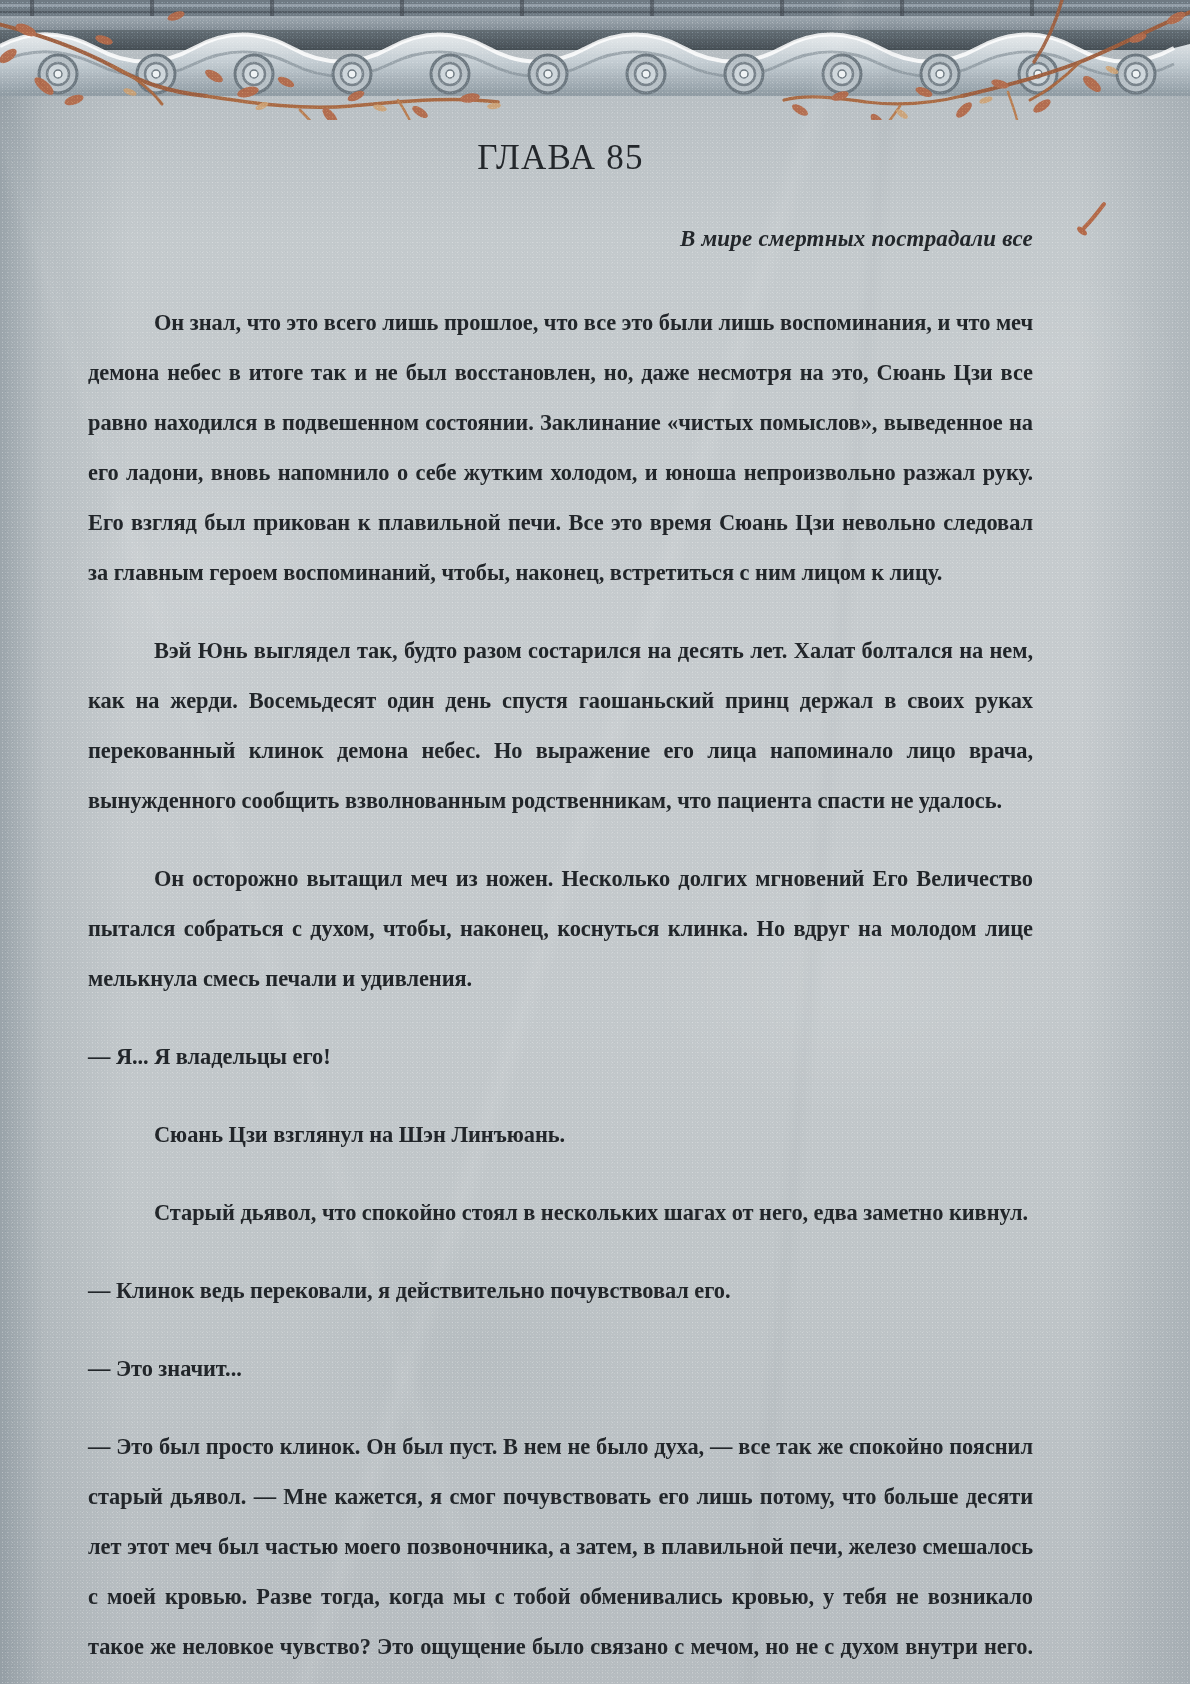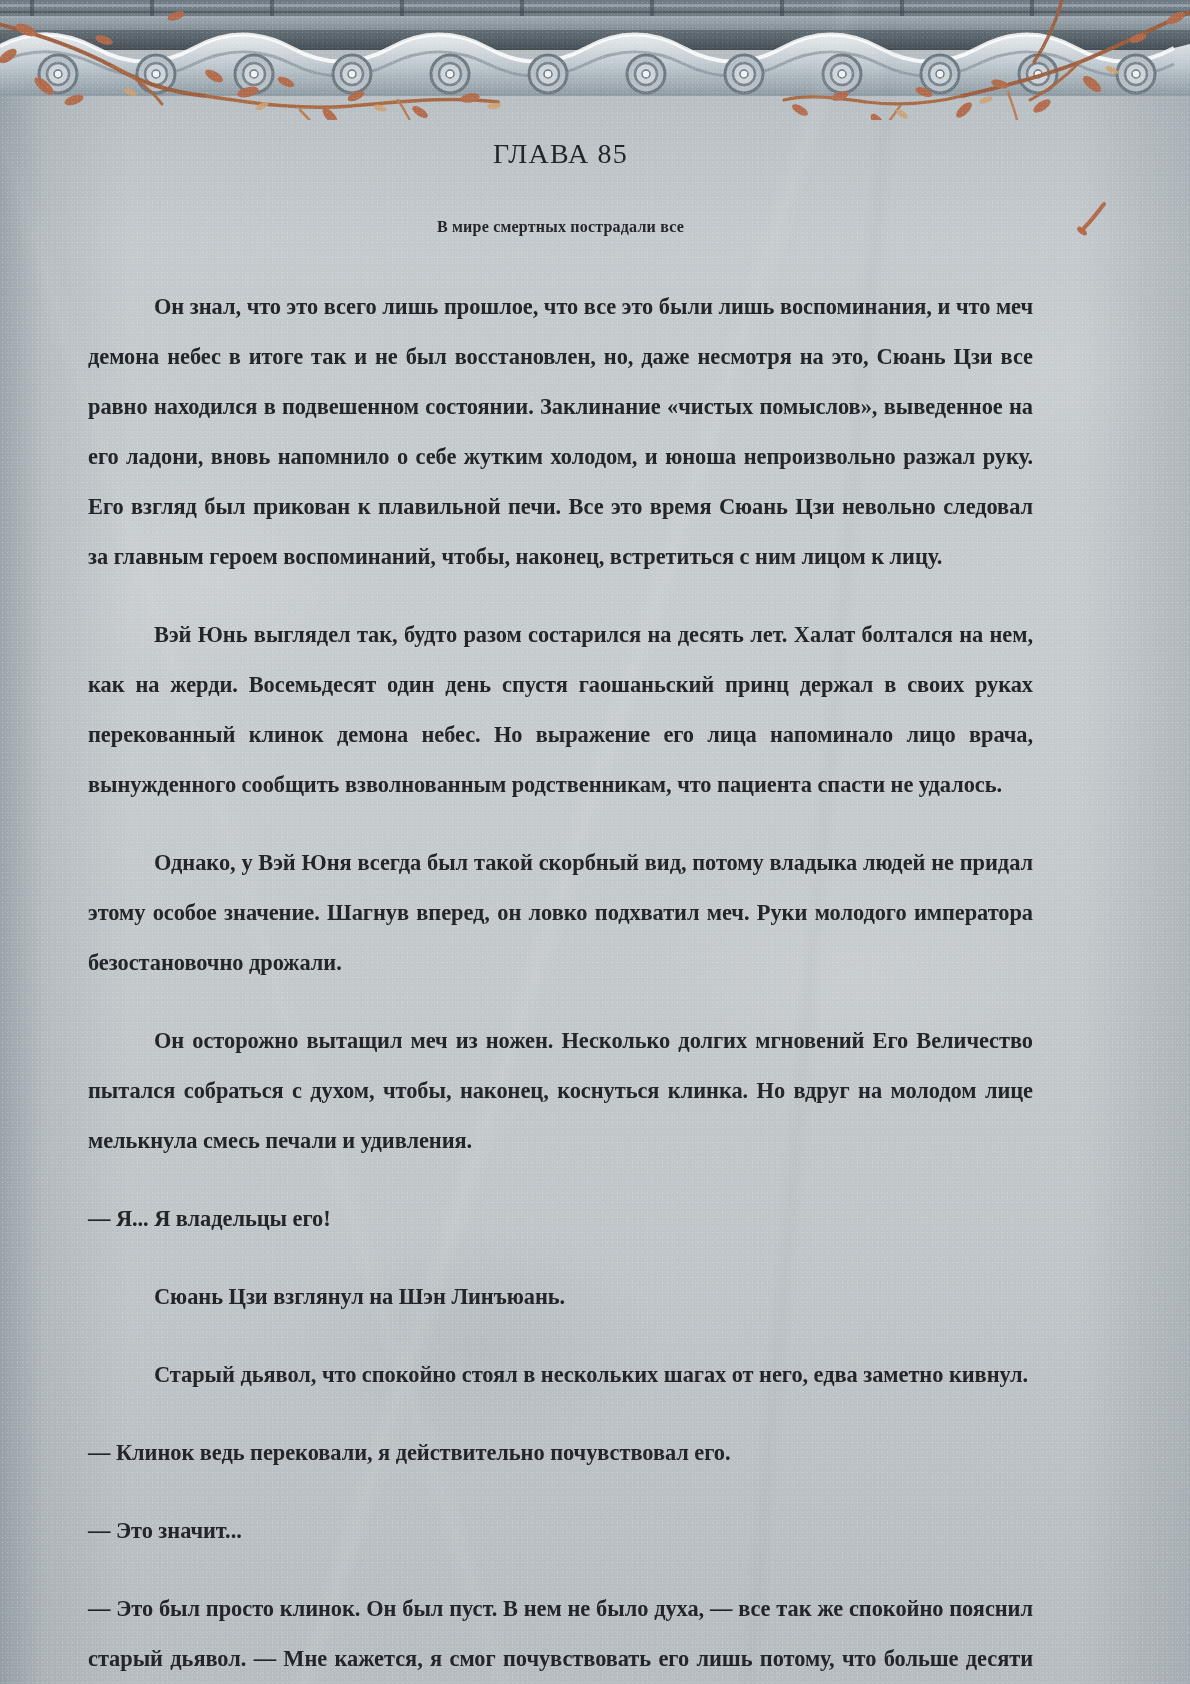--- a/index.html
+++ b/index.html
@@ -74,32 +74,33 @@
   
   #content {
     position: absolute;
     left: 88px;
     top: 0;
     width: 945px;
   }
 
   .chapter-title {
     text-align: center;
-    font-size: 28px;
+    font-size: 35px;
     font-weight: 400;
     letter-spacing: 1.2px;
     color: #23272b;
     margin: 0;
     padding-top: 138px;
     font-family: "Liberation Serif", "DejaVu Serif", serif;
   }
 
   .chapter-subtitle {
-    text-align: center;
-    font-size: 16px;
+    text-align: right;
+    font-size: 23px;
+    font-style: italic;
     font-weight: 700;
     color: #23272b;
     margin: 0;
     padding-top: 48px;
     letter-spacing: 0.2px;
   }
 
   .body-block {
     padding-top: 46px;
   }
@@ -351,21 +352,20 @@
 
   <div id="content">
 
     <h1 class="chapter-title">ГЛАВА 85</h1>
 
     <h2 class="chapter-subtitle">В мире смертных пострадали все</h2>
 
     <div class="body-block">
       <p class="para">Он знал, что это всего лишь прошлое, что все это были лишь воспоминания, и что меч демона небес в итоге так и не был восстановлен, но, даже несмотря на это, Сюань Цзи все равно находился в подвешенном состоянии. Заклинание «чистых помыслов», выведенное на его ладони, вновь напомнило о себе жутким холодом, и юноша непроизвольно разжал руку. Его взгляд был прикован к плавильной печи. Все это время Сюань Цзи невольно следовал за главным героем воспоминаний, чтобы, наконец, встретиться с ним лицом к лицу.</p>
       <p class="para">Вэй Юнь выглядел так, будто разом состарился на десять лет. Халат болтался на нем, как на жерди. Восемьдесят один день спустя гаошаньский принц держал в своих руках перекованный клинок демона небес. Но выражение его лица напоминало лицо врача, вынужденного сообщить взволнованным родственникам, что пациента спасти не удалось.</p>
-      <p class="para">Однако, у Вэй Юня всегда был такой скорбный вид, потому владыка людей не придал этому особое значение. Шагнув вперед, он ловко подхватил меч. Руки молодого императора безостановочно дрожали.</p>
       <p class="para">Он осторожно вытащил меч из ножен. Несколько долгих мгновений Его Величество пытался собраться с духом, чтобы, наконец, коснуться клинка. Но вдруг на молодом лице мелькнула смесь печали и удивления.</p>
       <p class="para dialogue">— Я... Я владельцы его!</p>
       <p class="para">Сюань Цзи взглянул на Шэн Линъюань.</p>
       <p class="para">Старый дьявол, что спокойно стоял в нескольких шагах от него, едва заметно кивнул.</p>
       <p class="para dialogue">— Клинок ведь перековали, я действительно почувствовал его.</p>
       <p class="para dialogue">— Это значит...</p>
       <p class="para dialogue">— Это был просто клинок. Он был пуст. В нем не было духа, — все так же спокойно пояснил старый дьявол. — Мне кажется, я смог почувствовать его лишь потому, что больше десяти лет этот меч был частью моего позвоночника, а затем, в плавильной печи, железо смешалось с моей кровью. Разве тогда, когда мы с тобой обменивались кровью, у тебя не возникало такое же неловкое чувство? Это ощущение было связано с мечом, но не с духом внутри него. Ни другие инструментальные духи, ни их владельцы никогда не слышали о такой связи. Но тогда, в молодости, я был упрямым и часто совершал ошибки.</p>
       <p class="para last-line">Шэн Линъюань слегка склонил голову и с интересом взглянул на себя со стороны.</p>
     </div>
 

